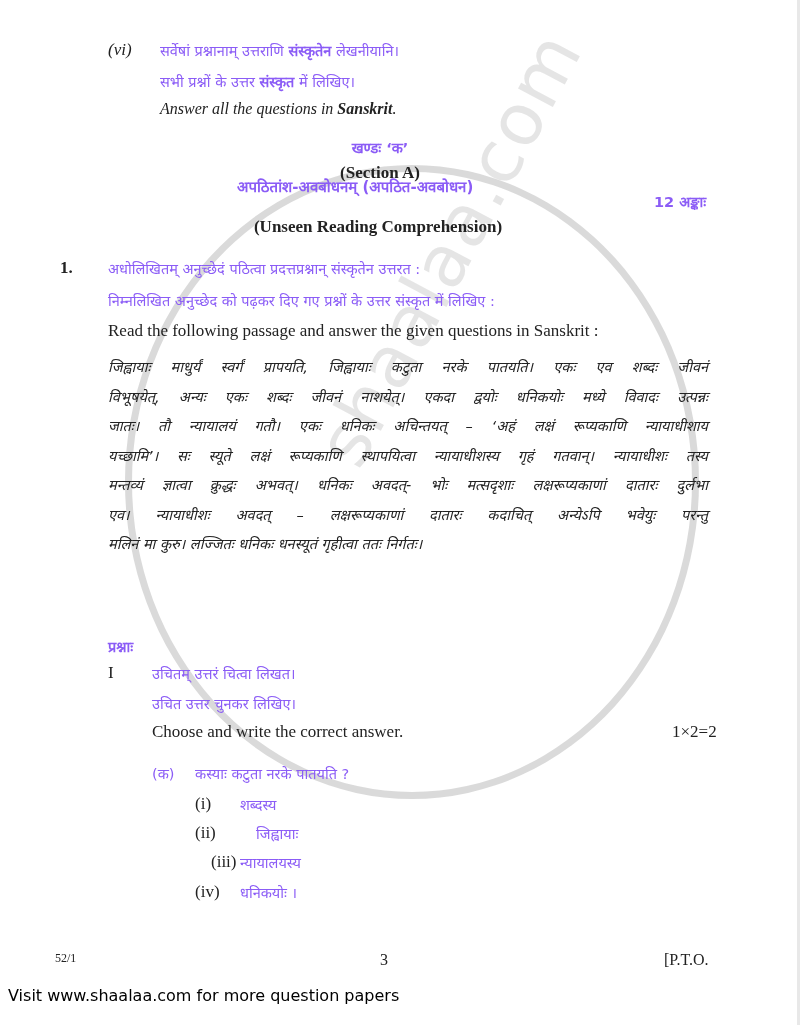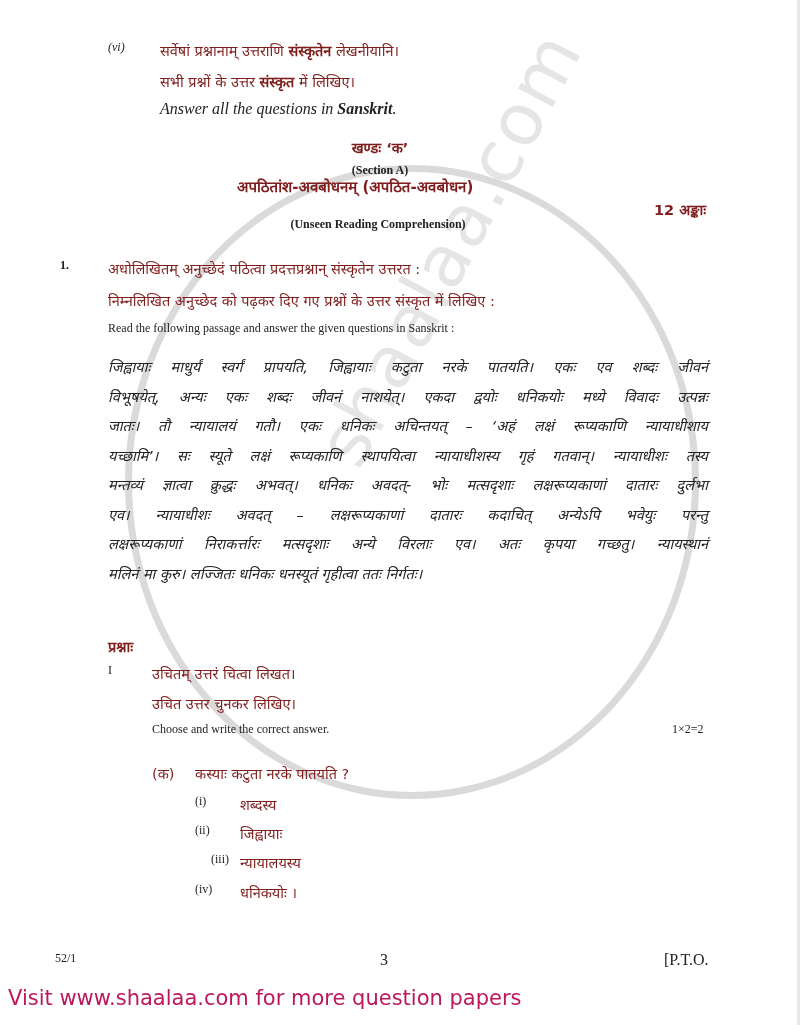--- a/index.html
+++ b/index.html
@@ -3,40 +3,40 @@
 <meta charset="utf-8">
 <style>
   html, body { margin: 0; padding: 0; }
   body {
     width: 800px; height: 1025px; position: relative; overflow: hidden;
     background: #ffffff; color: #1a1a1a;
     font-family: "Liberation Serif", "DejaVu Serif", serif;
   }
   .page { position: absolute; inset: 0; }
   .abs { position: absolute; white-space: nowrap; }
-  .deva { font-family: "DejaVu Sans", sans-serif; font-size: 14.5px; color: #7f1d1d; }
-  .eng { font-family: "Liberation Serif", serif; font-size: 12px; color: #222; }
+  .deva { font-family: "DejaVu Sans", sans-serif; font-size: 14.5px; color: #8b5cf6; }
+  .eng { font-family: "Liberation Serif", serif; font-size: 17px; color: #222; }
   .ital { font-style: italic; }
   .bold { font-weight: bold; }
   .center { left: 0; width: 800px; text-align: center; }
   .para { position: absolute; left: 108px; width: 600px; font-family: "DejaVu Sans", sans-serif; font-size: 14.5px; color: #222; line-height: 29.5px; text-align: justify; }
   .para .line { display: block; white-space: nowrap; text-align-last: justify; font-style: italic; }
   .para .line.last { text-align-last: left; }
   .watermark {
     position: absolute; left: 125px; top: 165px; width: 560px; height: 620px;
     border: 7px solid rgba(150,150,150,0.35); border-radius: 50%;
     pointer-events: none;
   }
   .wm-text {
     position: absolute; left: 300px; top: 440px;
     font-family: "DejaVu Sans", sans-serif; font-size: 72px; color: rgba(160,160,160,0.28);
     transform: rotate(-62deg); transform-origin: left top; white-space: nowrap;
     letter-spacing: 2px; pointer-events: none;
   }
-  .footer-link { font-family: "DejaVu Sans", "Liberation Sans", sans-serif; font-size: 21px; color: #be185d; }
+  .footer-link { font-family: "DejaVu Sans", "Liberation Sans", sans-serif; font-size: 16px; color: #000000; }
   .right-edge { position: absolute; right: 0; top: 0; width: 3px; height: 1025px; background: #e8e8e8; }
 </style>
 </head>
 <body>
 
 <div class="page">
 
   <div class="watermark"></div>
   <div class="wm-text">shaalaa.com</div>
   <div class="right-edge"></div>
@@ -48,53 +48,52 @@
   <div class="abs deva" style="left:160px; top:71px;">
     <span>सभी प्रश्नों के उत्तर </span><b>संस्कृत</b><span> में लिखिए।</span>
   </div>
   <div class="abs eng ital" style="left:160px; top:100px; font-size:16px;">
     <span>Answer all the questions in </span><b>Sanskrit</b><span>.</span>
   </div>
 
   <div class="abs deva bold center" style="top:137px; left:-20px;">खण्डः ‘क’</div>
   <div class="abs eng bold center" style="top:163px; left:-20px;">(Section A)</div>
   <div class="abs deva bold" style="left:237px; top:176px; font-size:15px;">अपठितांश-अवबोधनम् (अपठित-अवबोधन)</div>
-  <div class="abs deva bold" style="left:654px; top:191px;margin-top:8px;">12 अङ्काः</div>
+  <div class="abs deva bold" style="left:654px; top:191px;">12 अङ्काः</div>
   <div class="abs eng bold center" style="top:217px; left:-22px;">(Unseen Reading Comprehension)</div>
 
   <div class="abs eng bold" style="left:60px; top:258px;">1.</div>
   <div class="abs deva" style="left:108px; top:258px;">अधोलिखितम् अनुच्छेदं पठित्वा प्रदत्तप्रश्नान् संस्कृतेन उत्तरत :</div>
   <div class="abs deva" style="left:108px; top:290px;">निम्नलिखित अनुच्छेद को पढ़कर दिए गए प्रश्नों के उत्तर संस्कृत में लिखिए :</div>
   <div class="abs eng" style="left:108px; top:321px;">Read the following passage and answer the given questions in Sanskrit :</div>
 
   <div class="para" style="top:353px;">
     <span class="line">जिह्वायाः माधुर्यं स्वर्गं प्रापयति, जिह्वायाः कटुता नरके पातयति। एकः एव शब्दः जीवनं</span>
     <span class="line">विभूषयेत्, अन्यः एकः शब्दः जीवनं नाशयेत्। एकदा द्वयोः धनिकयोः मध्ये विवादः उत्पन्नः</span>
     <span class="line">जातः। तौ न्यायालयं गतौ। एकः धनिकः अचिन्तयत् – ‘अहं लक्षं रूप्यकाणि न्यायाधीशाय</span>
     <span class="line">यच्छामि’। सः स्यूते लक्षं रूप्यकाणि स्थापयित्वा न्यायाधीशस्य गृहं गतवान्। न्यायाधीशः तस्य</span>
     <span class="line">मन्तव्यं ज्ञात्वा क्रुद्धः अभवत्। धनिकः अवदत्- भोः मत्सदृशाः लक्षरूप्यकाणां दातारः दुर्लभा</span>
     <span class="line">एव। न्यायाधीशः अवदत् – लक्षरूप्यकाणां दातारः कदाचित् अन्येऽपि भवेयुः परन्तु</span>
-    <span class="line">लक्षरूप्यकाणां निराकर्त्तारः मत्सदृशाः अन्ये विरलाः एव। अतः कृपया गच्छतु। न्यायस्थानं</span>
     <span class="line last">मलिनं मा कुरु। लज्जितः धनिकः धनस्यूतं गृहीत्वा ततः निर्गतः।</span>
   </div>
 
   <div class="abs deva bold" style="left:108px; top:636px;">प्रश्नाः</div>
   <div class="abs eng" style="left:108px; top:663px;">I</div>
   <div class="abs deva" style="left:152px; top:663px;">उचितम् उत्तरं चित्वा लिखत।</div>
   <div class="abs deva" style="left:152px; top:693px;">उचित उत्तर चुनकर लिखिए।</div>
   <div class="abs eng" style="left:152px; top:722px;">Choose and write the correct answer.</div>
   <div class="abs eng" style="left:672px; top:722px;">1×2=2</div>
 
   <div class="abs deva" style="left:152px; top:763px;">(क)</div>
   <div class="abs deva" style="left:195px; top:763px;">कस्याः कटुता नरके पातयति ?</div>
 
   <div class="abs eng" style="left:195px; top:794px;">(i)</div>
   <div class="abs deva" style="left:240px; top:794px;">शब्दस्य</div>
   <div class="abs eng" style="left:195px; top:823px;">(ii)</div>
-  <div class="abs deva" style="left:240px; top:823px;">जिह्वायाः</div>
+  <div class="abs deva" style="left:256px; top:823px;">जिह्वायाः</div>
   <div class="abs eng" style="left:195px; top:852px;margin-left:16px;">(iii)</div>
   <div class="abs deva" style="left:240px; top:852px;">न्यायालयस्य</div>
   <div class="abs eng" style="left:195px; top:882px;">(iv)</div>
   <div class="abs deva" style="left:240px; top:882px;">धनिकयोः ।</div>
 
   <div class="abs eng" style="left:55px; top:951px; font-size:12px;">52/1</div>
   <div class="abs eng" style="left:380px; top:951px; font-size:16px;">3</div>
   <div class="abs eng" style="left:664px; top:951px; font-size:16px;">[P.T.O.</div>
   <div class="abs footer-link" style="left:8px; top:986px;">Visit www.shaalaa.com for more question papers</div>
 </div>

